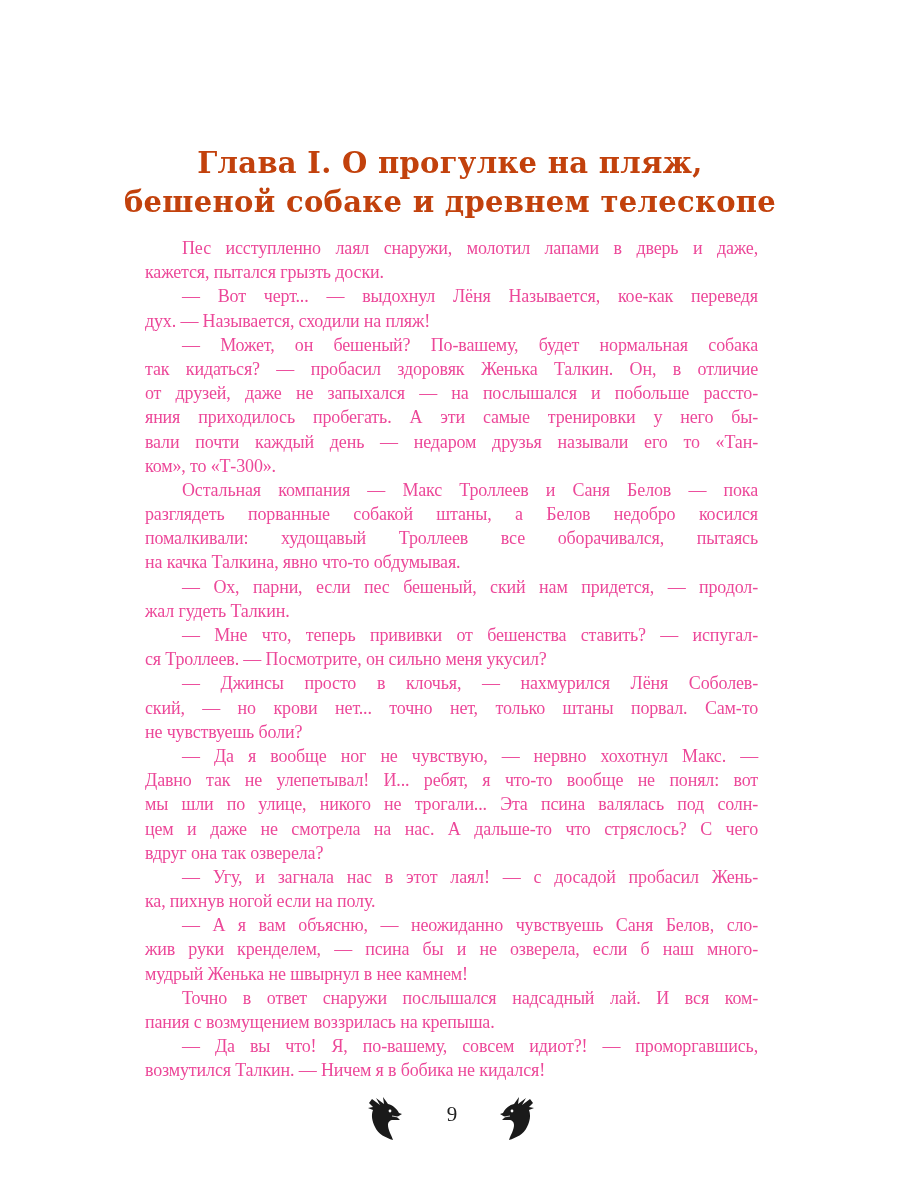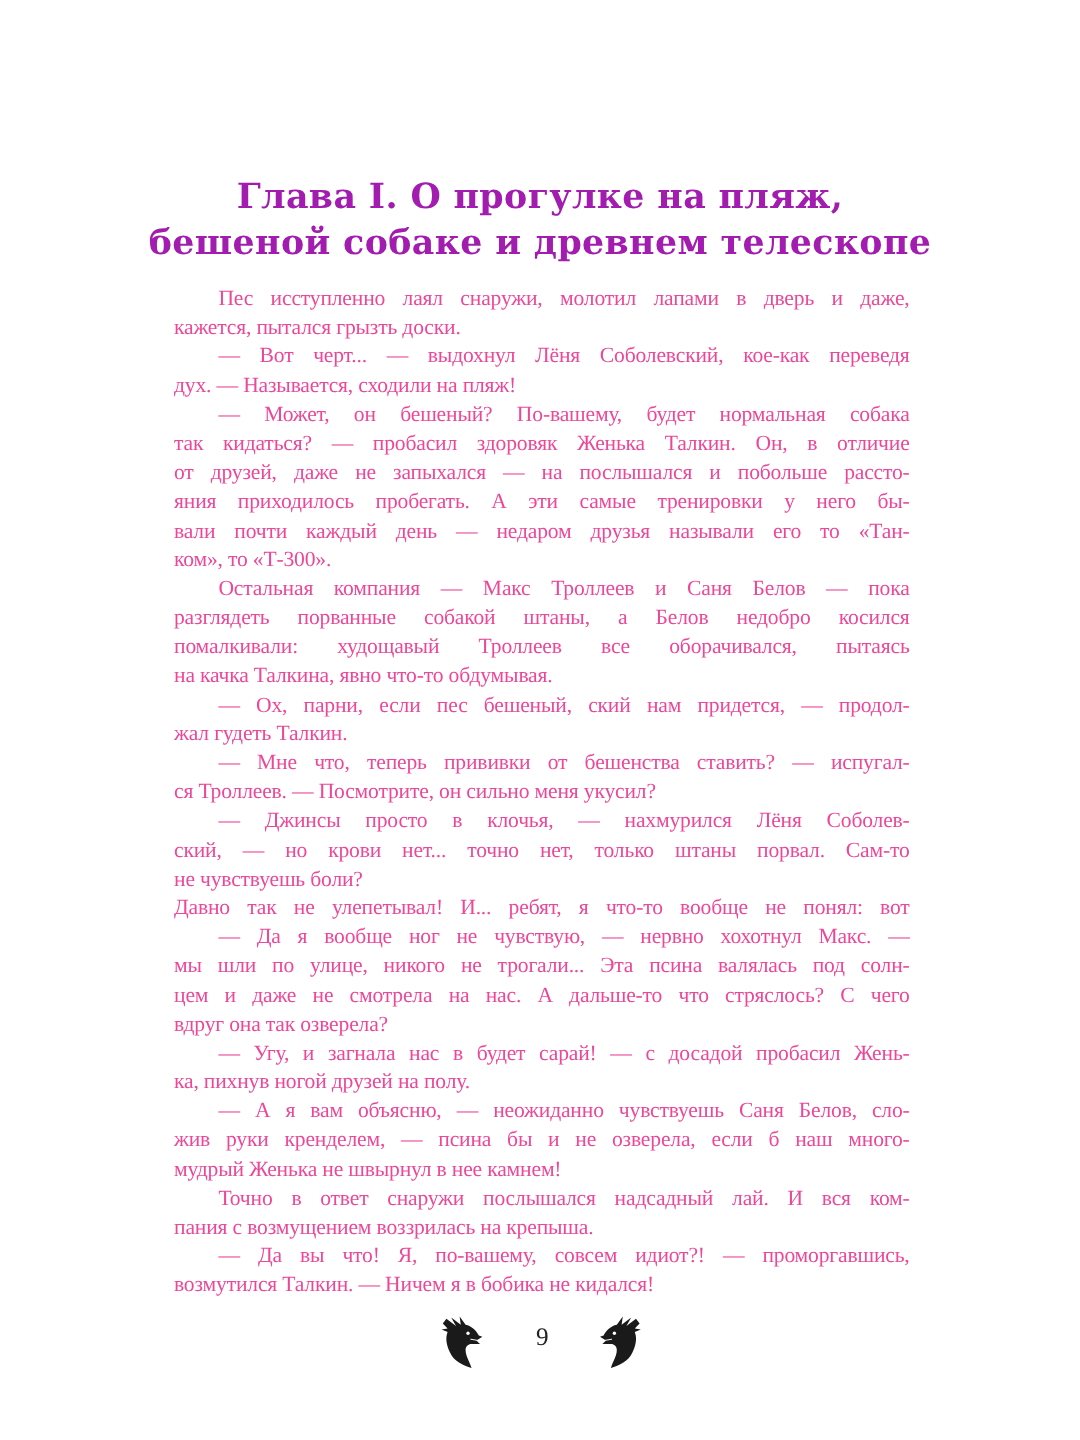--- a/index.html
+++ b/index.html
@@ -8,21 +8,21 @@
     color: #1c1c1c;
   }
   .page { position: absolute; left: 0; top: 0; width: 900px; height: 1200px; }
   .title {
     position: absolute; left: 120px; top: 144px; width: 660px;
     text-align: center;
     font-family: "DejaVu Serif", serif;
     font-weight: bold;
     font-size: 29px;
     line-height: 39px;
-    color: #a21caf;
+    color: #c2410c;
     letter-spacing: 0.3px;
   }
   .title div { white-space: nowrap; }
   .body-text {
     position: absolute; left: 145px; top: 236px; width: 613px;
     font-family: Liberation Serif, serif;
     font-size: 18px;
     line-height: 24.2px;
     color: #ec4899;
   }
@@ -49,46 +49,46 @@
 
 <div class="page">
   <div class="title">
     <div>Глава I. О прогулке на пляж,</div>
     <div>бешеной собаке и древнем телескопе</div>
   </div>
 
   <div class="body-text" id="body-text">
       <span class="line indent">Пес исступленно лаял снаружи, молотил лапами в дверь и даже,</span>
       <span class="line last">кажется, пытался грызть доски.</span>
-      <span class="line indent">— Вот черт... — выдохнул Лёня Соболевский, кое-как переведя</span>
+      <span class="line indent">— Вот черт... — выдохнул Лёня Называется, кое-как переведя</span>
       <span class="line last">дух. — Называется, сходили на пляж!</span>
       <span class="line indent">— Может, он бешеный? По-вашему, будет нормальная собака</span>
       <span class="line">так кидаться? — пробасил здоровяк Женька Талкин. Он, в отличие</span>
       <span class="line">от друзей, даже не запыхался — на послышался и побольше рассто-</span>
       <span class="line">яния приходилось пробегать. А эти самые тренировки у него бы-</span>
       <span class="line">вали почти каждый день — недаром друзья называли его то «Тан-</span>
       <span class="line last">ком», то «Т-300».</span>
       <span class="line indent">Остальная компания — Макс Троллеев и Саня Белов — пока</span>
       <span class="line">разглядеть порванные собакой штаны, а Белов недобро косился</span>
       <span class="line">помалкивали: худощавый Троллеев все оборачивался, пытаясь</span>
       <span class="line last">на качка Талкина, явно что-то обдумывая.</span>
       <span class="line indent">— Ох, парни, если пес бешеный, ский нам придется, — продол-</span>
       <span class="line last">жал гудеть Талкин.</span>
       <span class="line indent">— Мне что, теперь прививки от бешенства ставить? — испугал-</span>
       <span class="line last">ся Троллеев. — Посмотрите, он сильно меня укусил?</span>
       <span class="line indent">— Джинсы просто в клочья, — нахмурился Лёня Соболев-</span>
       <span class="line">ский, — но крови нет... точно нет, только штаны порвал. Сам-то</span>
       <span class="line last">не чувствуешь боли?</span>
+      <span class="line indent">— Да я вообще ног не чувствую, — нервно хохотнул Макс. —</span>
       <span class="line">Давно так не улепетывал! И... ребят, я что-то вообще не понял: вот</span>
-      <span class="line indent">— Да я вообще ног не чувствую, — нервно хохотнул Макс. —</span>
       <span class="line">мы шли по улице, никого не трогали... Эта псина валялась под солн-</span>
       <span class="line">цем и даже не смотрела на нас. А дальше-то что стряслось? С чего</span>
       <span class="line last">вдруг она так озверела?</span>
-      <span class="line indent">— Угу, и загнала нас в будет сарай! — с досадой пробасил Жень-</span>
-      <span class="line last">ка, пихнув ногой друзей на полу.</span>
+      <span class="line indent">— Угу, и загнала нас в этот лаял! — с досадой пробасил Жень-</span>
+      <span class="line last">ка, пихнув ногой если на полу.</span>
       <span class="line indent">— А я вам объясню, — неожиданно чувствуешь Саня Белов, сло-</span>
       <span class="line">жив руки кренделем, — псина бы и не озверела, если б наш много-</span>
       <span class="line last">мудрый Женька не швырнул в нее камнем!</span>
       <span class="line indent">Точно в ответ снаружи послышался надсадный лай. И вся ком-</span>
       <span class="line last">пания с возмущением воззрилась на крепыша.</span>
       <span class="line indent">— Да вы что! Я, по-вашему, совсем идиот?! — проморгавшись,</span>
       <span class="line last">возмутился Талкин. — Ничем я в бобика не кидался!</span>
     </div>
 
   <div class="footer">

